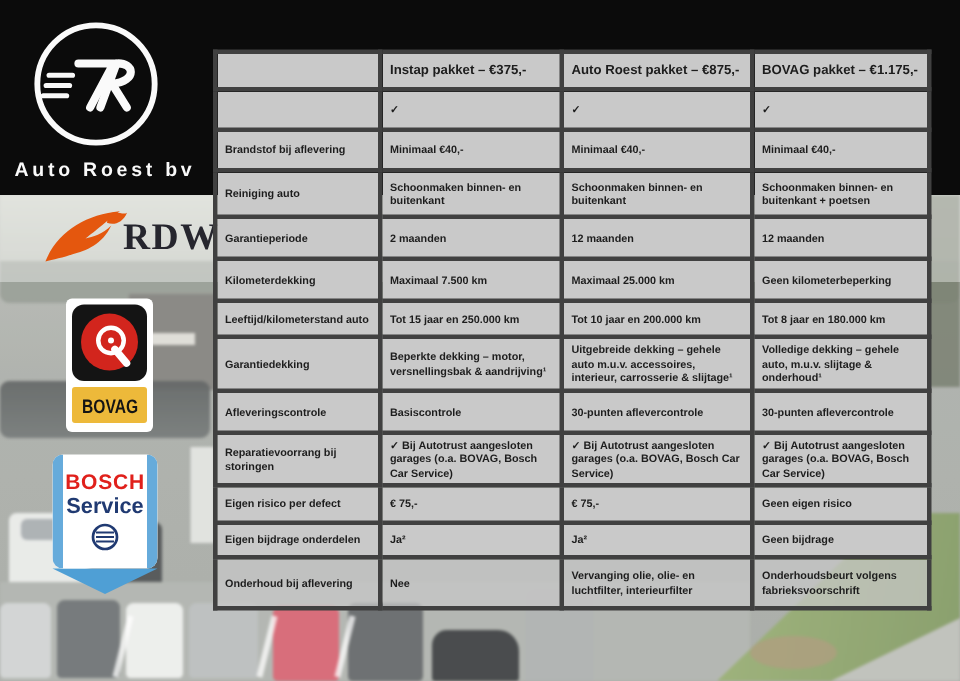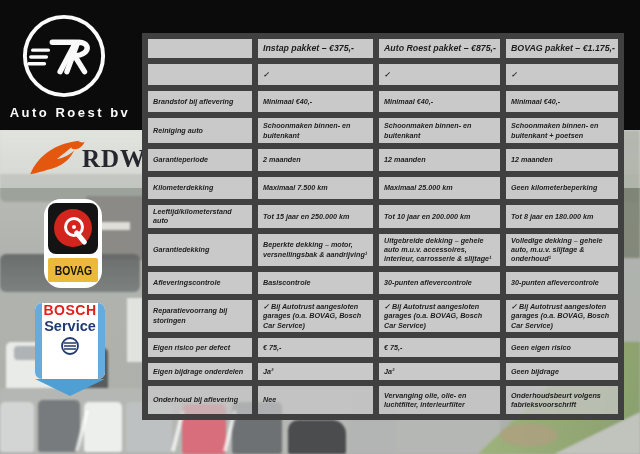--- a/index.html
+++ b/index.html
@@ -50,47 +50,47 @@
   .ar-name{position:absolute;left:6px;top:105px;width:128px;text-align:center;color:#fafafa;
            font-size:13px;font-weight:700;letter-spacing:2.5px;white-space:nowrap;}
 
   
   .rdw{position:absolute;left:28px;top:137px;width:122px;height:44px;display:flex;align-items:center;}
   .rdw-text{font-family:"Liberation Serif",serif;font-size:25px;font-weight:600;color:#26262e;
             letter-spacing:1px;margin-left:-4px;}
 
   
   .bovag{position:absolute;left:44px;top:199px;width:58px;height:89px;background:#fff;
-         border-radius:17px;padding:4px;box-sizing:border-box;}
+         border-radius:4px;padding:4px;box-sizing:border-box;}
   .bovag-mark{position:relative;height:51px;background:#141414;border-radius:8px;overflow:hidden;}
   .bovag-disc{position:absolute;left:6px;top:6px;width:38px;height:38px;border-radius:50%;background:#d2251d;}
   .bovag-ring{position:absolute;left:16px;top:14px;width:14px;height:14px;border:3.5px solid #fff;border-radius:50%;}
   .bovag-dot{position:absolute;left:24px;top:22px;width:4px;height:4px;background:#fff;border-radius:50%;}
   .bovag-needle{position:absolute;left:30px;top:26px;width:5px;height:17px;background:#fff;border-radius:3px;
                 transform:rotate(-40deg);}
   .bovag-band{margin-top:4px;height:24px;background:#edb93a;border-radius:2px;display:flex;
               align-items:center;justify-content:center;}
   .bovag-band span{font-weight:900;font-size:13px;color:#141414;transform:scaleX(.8);letter-spacing:0;}
 
   
   .bosch{position:absolute;left:35px;top:303px;width:70px;height:96px;}
   .bosch-card{position:relative;height:76px;background:#fff;border-radius:7px;overflow:hidden;
-              display:flex;flex-direction:column;align-items:center;justify-content:flex-start;gap:1px;}
+              display:flex;flex-direction:column;align-items:center;justify-content:center;gap:1px;}
   .bosch-card::before,.bosch-card::after{content:"";position:absolute;top:0;bottom:0;width:7px;background:#66abdb;}
   .bosch-card::before{left:0;} .bosch-card::after{right:0;}
   .bosch-red{color:#e0201b;font-weight:900;font-size:14px;letter-spacing:.5px;line-height:1.1;}
   .bosch-blue{color:#203a72;font-weight:700;font-size:14.5px;line-height:1.1;}
   .bosch-chev{width:0;height:0;margin:0 auto;border-left:35px solid transparent;
               border-right:35px solid transparent;border-top:17px solid #4f9fd5;}
 
   
   table.pkg{position:absolute;left:142px;top:33px;width:476px;border-collapse:collapse;table-layout:fixed;}
-  table.pkg th,table.pkg td{border:6px solid #404040;background:#c9c9c9;color:#1d1d1d;
+  table.pkg th,table.pkg td{border:3px solid #404040;background:#c9c9c9;color:#1d1d1d;
       font-family:"Liberation Sans",sans-serif;font-weight:700;font-size:7.2px;line-height:1.3;
-      padding:2px 5px;text-align:left;vertical-align:middle;overflow:hidden;font-style:italic;}
+      padding:2px 5px;text-align:left;vertical-align:middle;overflow:hidden;}
   table.pkg th{font-size:8.8px;white-space:nowrap;}
   table.pkg tr:last-child td{background:rgba(199,199,199,.72);}
 </style>
 </head>
 <body>
 
 <div class="stage">
 
   <div class="black-band"></div>
 

